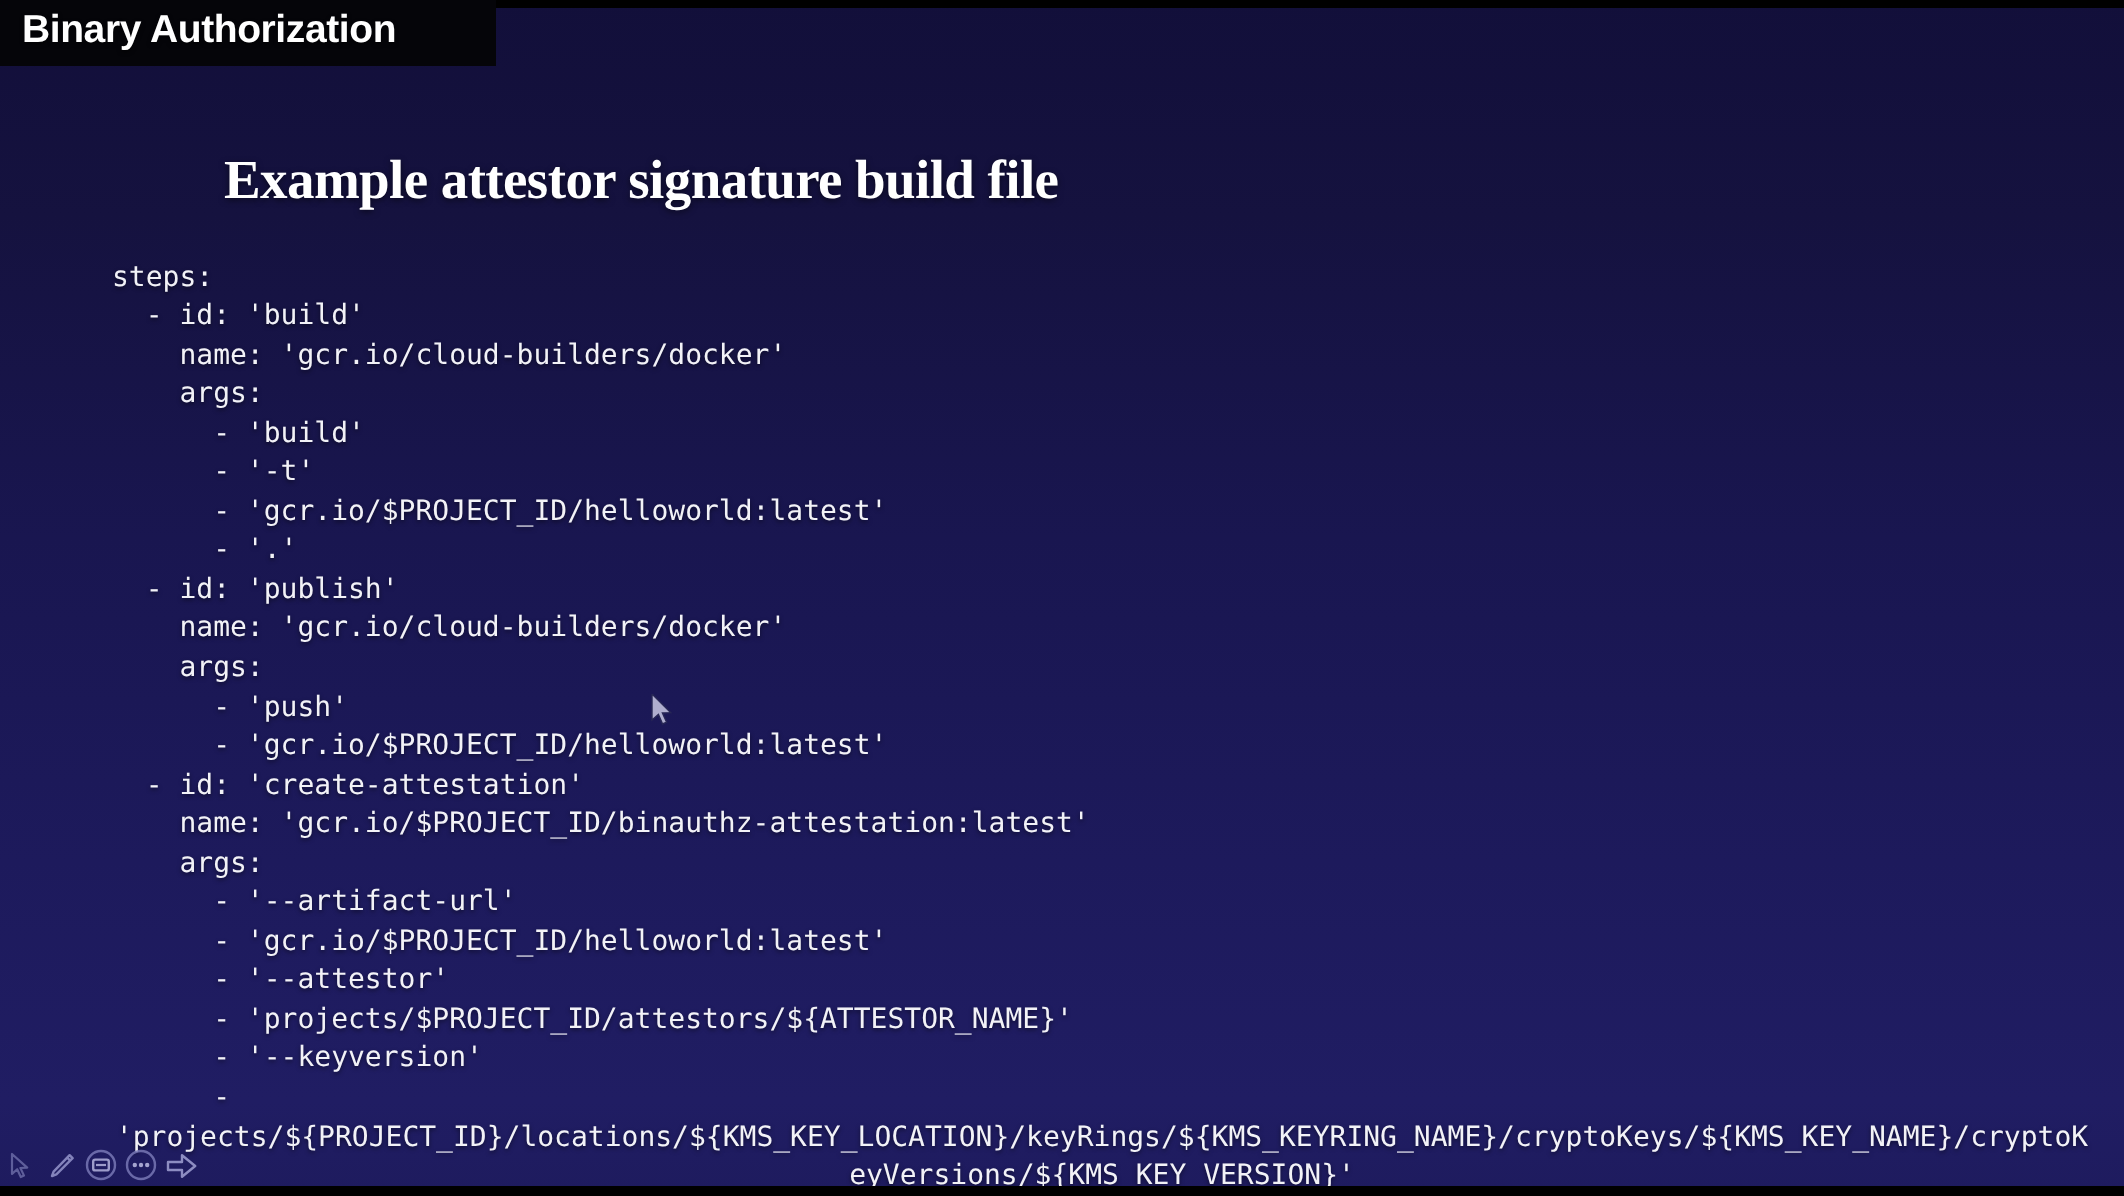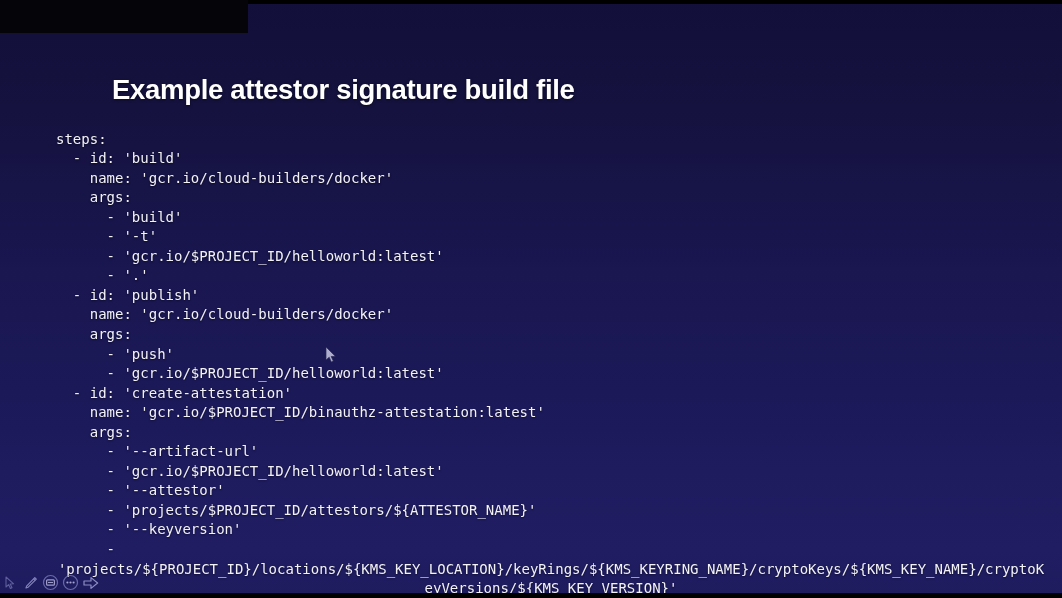--- a/index.html
+++ b/index.html
@@ -59,21 +59,21 @@
     white-space: nowrap;
     text-shadow: 0 1px 2px rgba(0,0,0,0.65);
   }
 
   
   #slide-title {
     position: absolute;
     left: 112px;
     top: 56px;
     color: #ffffff;
-    font-family: Liberation Sans, sans-serif;
+    font-family: Liberation Serif, serif;
     font-weight: bold;
     font-size: 27.5px;
     letter-spacing: -0.3px;
     white-space: nowrap;
     text-shadow: 0 1px 3px rgba(0,0,0,0.55);
   }
 
   
   #code-block {
     position: absolute;
@@ -141,20 +141,21 @@
   #presenter-toolbar svg { display: block; }
 </style>
 </head>
 <body>
 
 <div id="slide">
 
   <div id="top-letterbox"></div>
 
   <div id="header-bar"></div>
+  <div id="header-title">Binary Authorization</div>
 
   <h1 id="slide-title">Example attestor signature build file</h1>
 
   <pre id="code-block"><code>
 <span class="cl">steps:</span><span class="cl">  - id: 'build'</span><span class="cl">    name: 'gcr.io/cloud-builders/docker'</span><span class="cl">    args:</span><span class="cl">      - 'build'</span><span class="cl">      - '-t'</span><span class="cl">      - 'gcr.io/$PROJECT_ID/helloworld:latest'</span><span class="cl">      - '.'</span><span class="cl">  - id: 'publish'</span><span class="cl">    name: 'gcr.io/cloud-builders/docker'</span><span class="cl">    args:</span><span class="cl">      - 'push'</span><span class="cl">      - 'gcr.io/$PROJECT_ID/helloworld:latest'</span><span class="cl">  - id: 'create-attestation'</span><span class="cl">    name: 'gcr.io/$PROJECT_ID/binauthz-attestation:latest'</span><span class="cl">    args:</span><span class="cl">      - '--artifact-url'</span><span class="cl">      - 'gcr.io/$PROJECT_ID/helloworld:latest'</span><span class="cl">      - '--attestor'</span><span class="cl">      - 'projects/$PROJECT_ID/attestors/${ATTESTOR_NAME}'</span><span class="cl">      - '--keyversion'</span><span class="cl">      - </span><span class="cl wrap">'projects/${PROJECT_ID}/locations/${KMS_KEY_LOCATION}/keyRings/${KMS_KEYRING_NAME}/cryptoKeys/${KMS_KEY_NAME}/cryptoKeyVersions/${KMS_KEY_VERSION}'</span></code></pre>
 
   <svg id="mouse-cursor" viewBox="0 0 12 16">
     <path d="M1 0 L1 13 L4.2 10.2 L6.3 15 L8.3 14.1 L6.2 9.5 L10.3 9.3 Z" fill="#c9c9e4" stroke="#2a2a55" stroke-width="0.7"></path>
   </svg>
 

